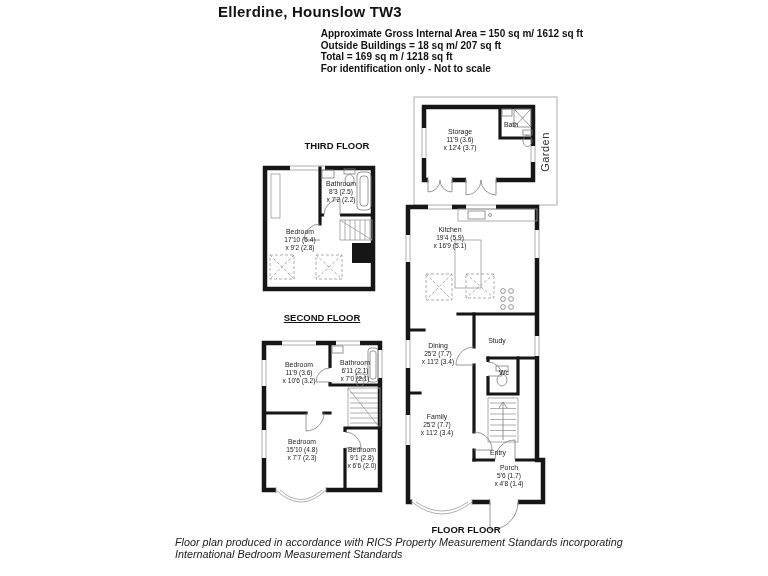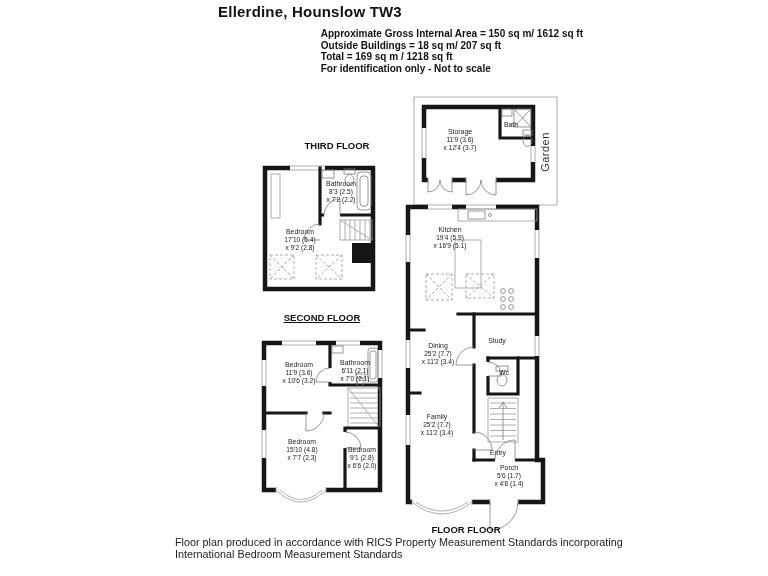--- a/index.html
+++ b/index.html
@@ -4,21 +4,21 @@
 <style>
   html,body{margin:0;padding:0;width:768px;height:576px;overflow:hidden;background:#ffffff;}
   body{font-family:"Liberation Sans",sans-serif;position:relative;color:#111;}
   .abs{position:absolute;}
   .title{top:3px;left:0;width:620px;text-align:center;font-size:15px;font-weight:bold;letter-spacing:0.2px;}
   .header-block{top:28px;right:185px;text-align:left;font-size:10px;font-weight:bold;line-height:11.5px;white-space:nowrap;}
   .floor-label{transform:translateX(-50%);font-size:9.5px;font-weight:bold;white-space:nowrap;}
   .room-label{transform:translateX(-50%);text-align:center;font-size:6.6px;line-height:8px;color:#222;white-space:nowrap;}
   .room-label .rname{font-size:6.9px;}
   .garden-label{transform:translate(-50%,-50%) rotate(-90deg);font-size:11px;color:#333;letter-spacing:0.5px;}
-  .footer{left:175px;top:537px;font-size:10.8px;color:#222;line-height:11.5px;white-space:nowrap;}
+  .footer{left:175px;top:537px;font-size:10.8px;color:#222;line-height:11.5px;white-space:nowrap;font-style:italic;}
   svg{position:absolute;left:0;top:0;}
   .w{stroke:#161616;stroke-width:4.5;fill:none;stroke-linecap:square;}
   .w3{stroke:#161616;stroke-width:3.2;fill:none;stroke-linecap:square;}
   .t{stroke:#9a9a9a;stroke-width:0.8;fill:none;}
   .t2{stroke:#7d7d7d;stroke-width:0.8;fill:none;}
   .d{stroke:#9a9a9a;stroke-width:0.8;fill:none;stroke-dasharray:3 2;}
   .wh{stroke:#ffffff;stroke-width:6;fill:none;}
   .blk{fill:#161616;stroke:none;}
 </style>
 </head>

